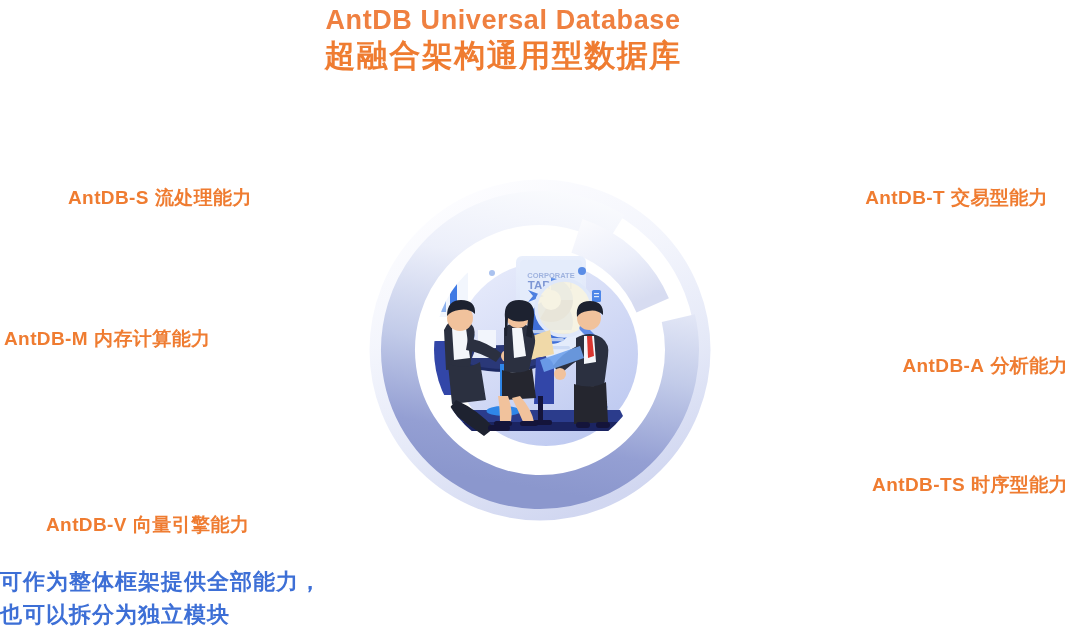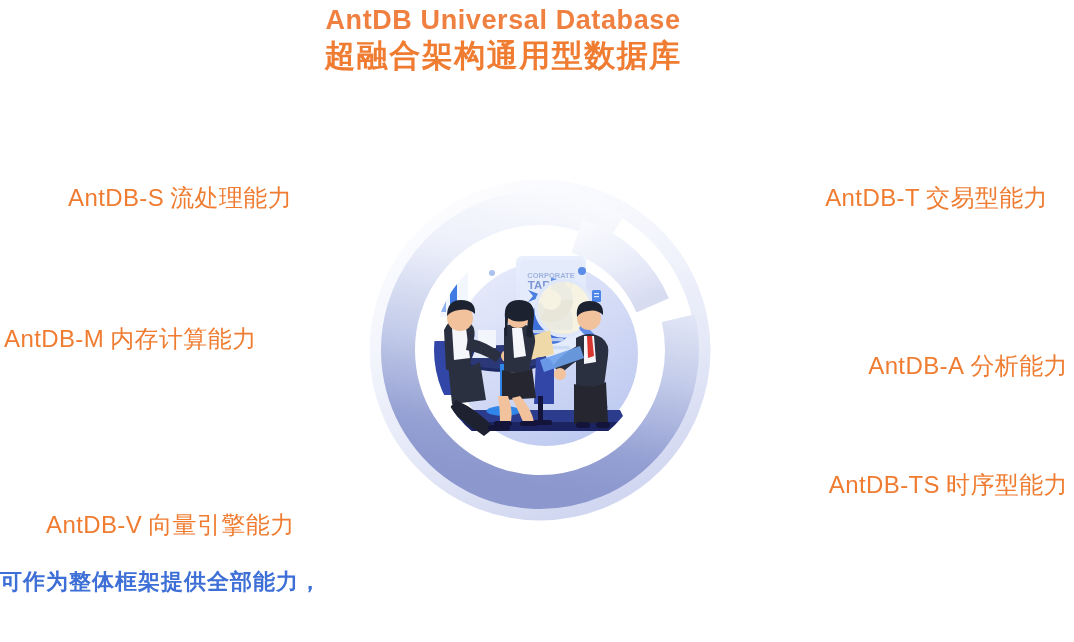--- a/index.html
+++ b/index.html
@@ -39,22 +39,22 @@
     font-weight: bold;
     letter-spacing: 1.5px;
     color: #ef7c31;
     line-height: 40px;
     white-space: nowrap;
   }
 
   
   .cap-label {
     position: absolute;
-    font-size: 24px;
-    font-weight: normal;
+    font-size: 19px;
+    font-weight: bold;
     color: #ef7c31;
     letter-spacing: 0.4px;
     white-space: nowrap;
     line-height: 28px;
   }
   .cap-label .cap-cn { margin-left: 6px; }
 
   #cap-s  { left: 68px;  top: 184px; }
   #cap-m  { left: 4px;   top: 325px; }
   #cap-v  { left: 46px;  top: 471px; margin-top: 40px; }
@@ -294,13 +294,14 @@
         <circle cx="221" cy="140" r="12" fill="#f1c29c"></circle>
         <path d="M 209 139 q -2 -16 13 -16 q 14 0 13 14 q -6 -6 -15 -4 q -8 1 -11 6 Z" fill="#1d2230"></path>
       </g>
 
     </g>
   </svg>
 </div>
 
 <div id="caption">
   <div>可作为整体框架提供全部能力，</div>
+  <div>也可以拆分为独立模块</div>
 </div>
 
 </body></html>

